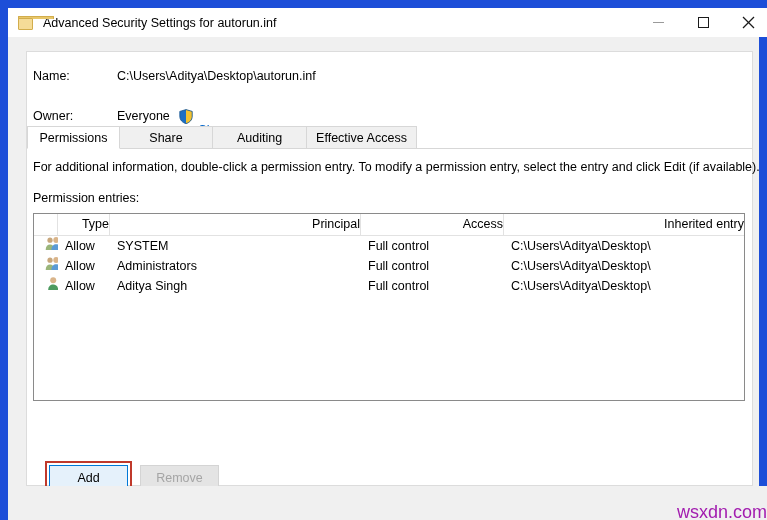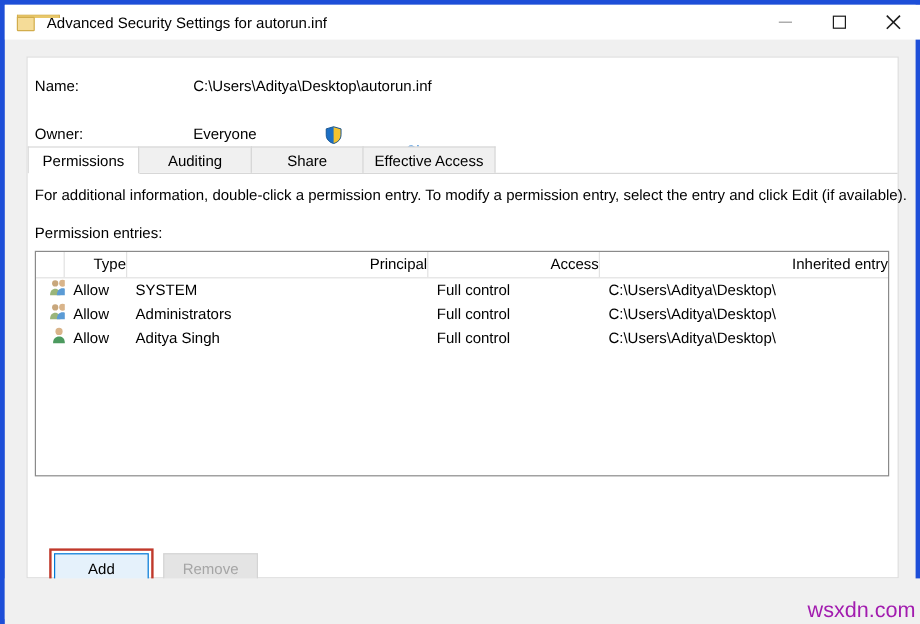--- a/index.html
+++ b/index.html
@@ -17,21 +17,21 @@
     position: relative;
   }
 
   
   .window {
     position: absolute;
     left: 0; top: 0;
     width: 767px;
     height: 520px;
     box-sizing: border-box;
-    border: 4px solid #1d4ed8;
+    border: 8px solid #1d4ed8;
     background: #f0f0f0;
   }
 
   
   .titlebar {
     position: absolute;
     left: 0; top: 0;
     width: 763px;
     height: 29px;
     background: #ffffff;
@@ -110,21 +110,20 @@
   }
 
   
   .field-row {
     position: absolute;
     left: 6px;
     display: flex;
     align-items: center;
     font-size: 12.5px;
     white-space: nowrap;
-    gap: 48px;
   }
   .field-row.name  { top: 17px; }
   .field-row.owner { top: 43px; }
   .field-label {
     width: 84px;
     flex: none;
   }
   .shield-icon {
     width: 14px;
     height: 15px;
@@ -352,22 +351,22 @@
       <svg class="shield-icon" viewBox="0 0 14 15">
         <path d="M7 0.6 L13.2 2.4 L13.2 7.2 C13.2 11 10.6 13.6 7 14.6 C3.4 13.6 0.8 11 0.8 7.2 L0.8 2.4 Z" fill="#1c6fc4"></path>
         <path d="M7 0.6 L13.2 2.4 L13.2 7.2 C13.2 11 10.6 13.6 7 14.6 Z" fill="#f2c230"></path>
         <path d="M7 0.6 L13.2 2.4 L13.2 7.2 C13.2 11 10.6 13.6 7 14.6 C3.4 13.6 0.8 11 0.8 7.2 L0.8 2.4 Z" fill="none" stroke="#17548f" stroke-width="0.8"></path>
       </svg>
       <a class="change-link" href="#">Change</a>
     </div>
 
     <div class="tabs">
       <div class="tab active w-permissions">Permissions</div>
+      <div class="tab w-share">Share</div>
       <div class="tab w-auditing">Auditing</div>
-      <div class="tab w-share">Share</div>
       <div class="tab w-effective">Effective Access</div>
     </div>
 
     <div class="info-text">For additional information, double-click a permission entry. To modify a permission entry, select the entry and click Edit (if available).</div>
     <div class="entries-label">Permission entries:</div>
 
     <div class="listbox">
       <div class="list-header">
         <div class="hcell c-icon"></div>
         <div class="hcell c-type">Type</div>

